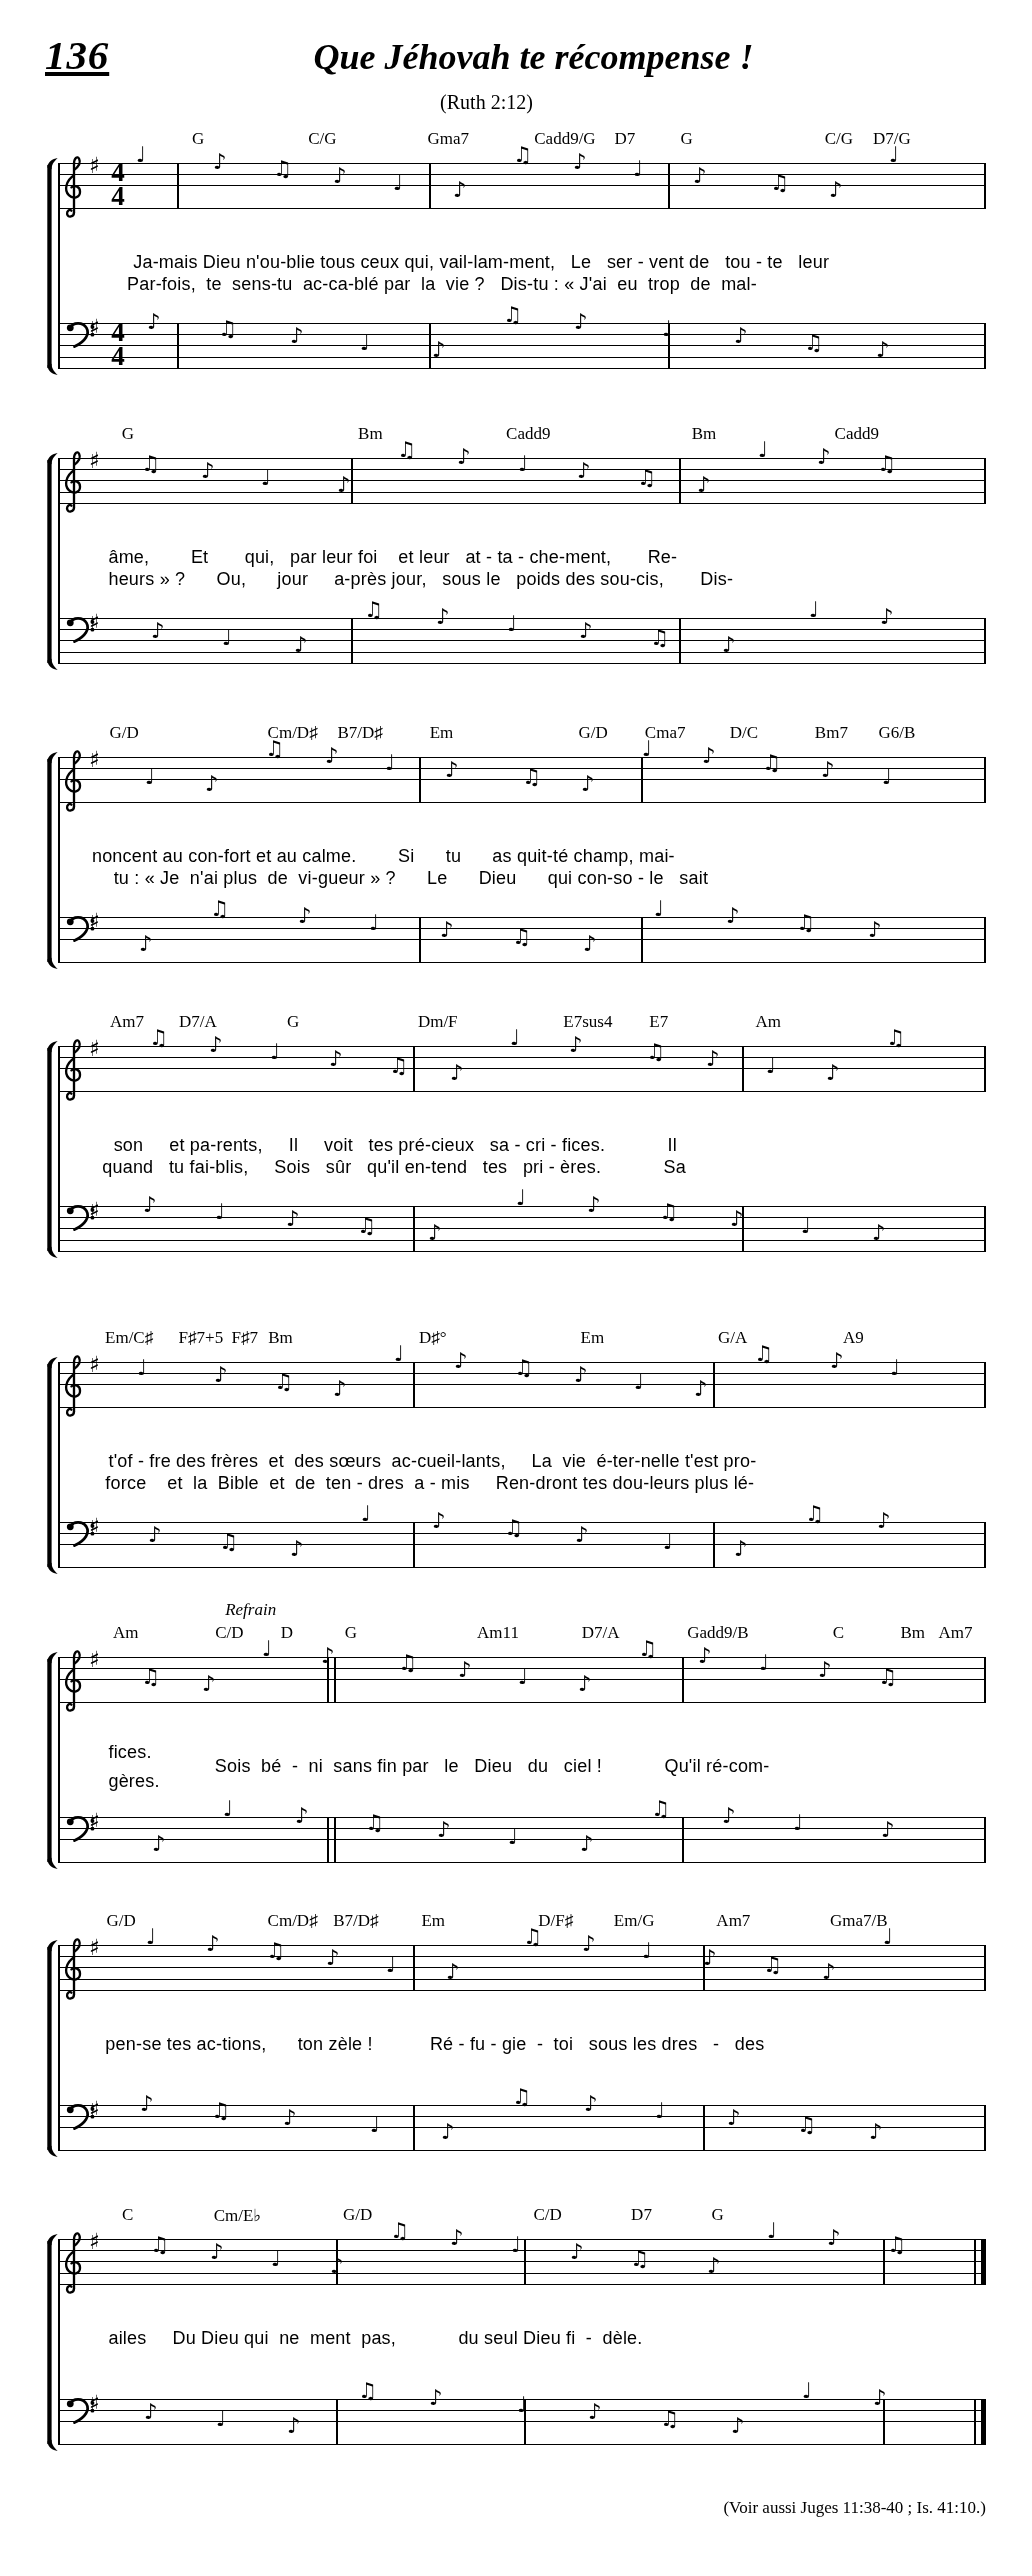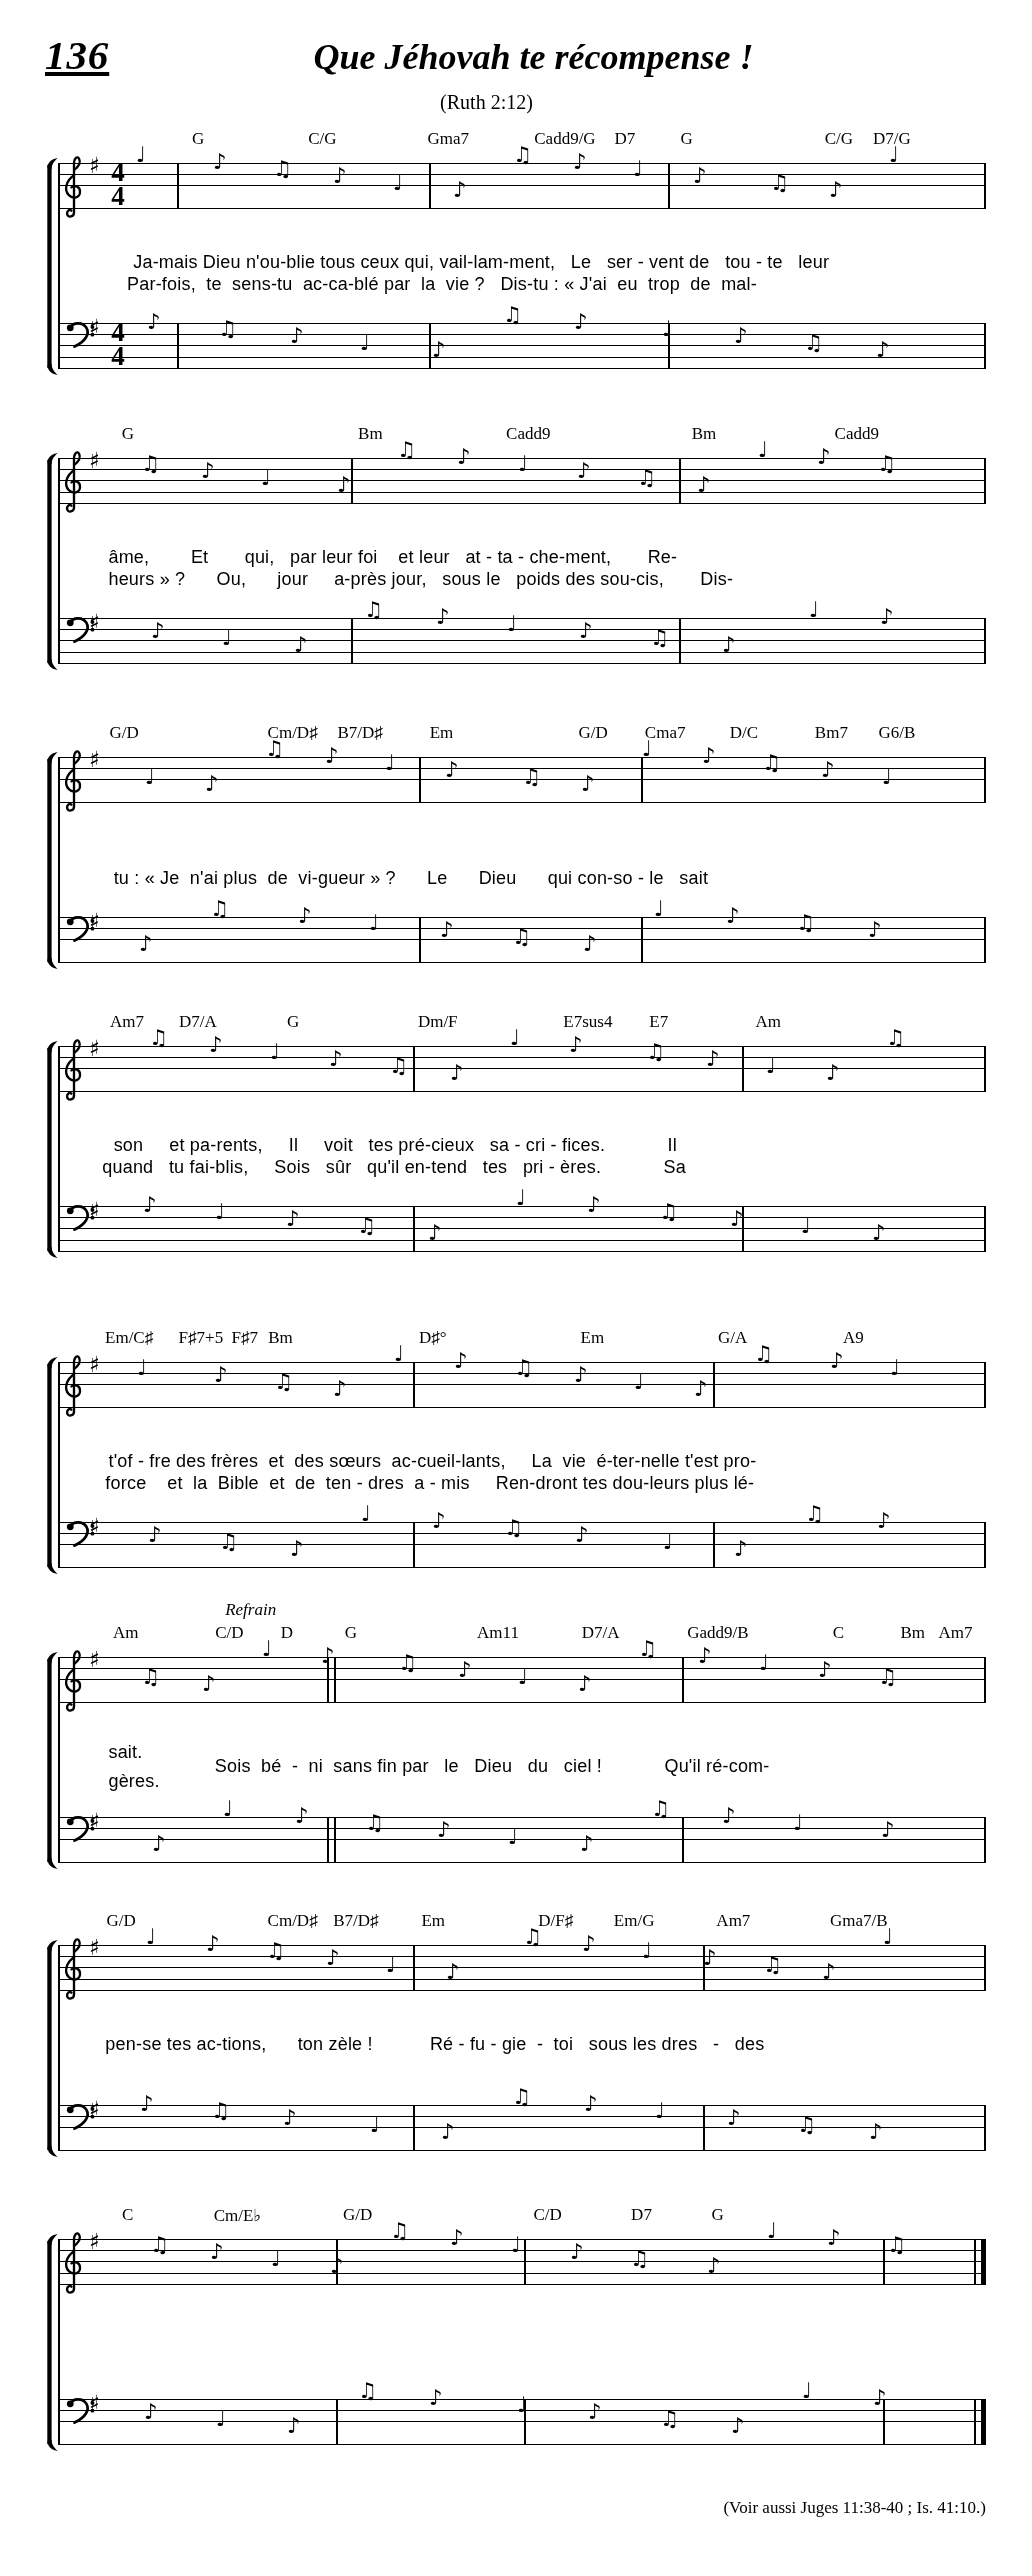--- a/index.html
+++ b/index.html
@@ -207,20 +207,21 @@
           <span class="note" style="left: 327px; top: -5.2px;">♩</span>
           <span class="note" style="left: 387px; top: 1.7px;">♪</span>
           <span class="note" style="left: 464px; top: 8.6px;">♫</span>
           <span class="note" style="left: 523px; top: 15.5px;">♪</span>
           <span class="note" style="left: 584px; top: -19px;">♩</span>
           <span class="note" style="left: 644px; top: -12px;">♪</span>
           <span class="note" style="left: 704px; top: -5.2px;">♫</span>
           <span class="note" style="left: 763px; top: 1.7px;">♪</span>
           <span class="note" style="left: 824px; top: 8.6px;">♩</span>
         </div>
+        <div class="lyrics-line" style="left: 8.9%; top: 123px;">noncent au con-fort et au calme.        Si      tu      as quit-té champ, mai-</div>
         <div class="lyrics-line" style="left: 11%; top: 145px;">tu : « Je  n'ai plus  de  vi-gueur » ?      Le      Dieu      qui con-so - le   sait</div>
         <div class="staff bass">
           <svg width="31" height="29" viewBox="0 0 36 34" style="position:absolute;left:6.9px;top:-1.7px;overflow:visible">
             <path d="M6 8 C9 1 21 1 25 8 C29 15 24 24 11 30" fill="none" stroke="#000" stroke-width="3.2" stroke-linecap="round"></path>
             <circle cx="6" cy="8" r="4" fill="#000"></circle>
             <circle cx="32" cy="7" r="2.3" fill="#000"></circle>
             <circle cx="32" cy="16" r="2.3" fill="#000"></circle>
           </svg>
           <span class="keysig" style="left: 31px; top: -6.9px;">♯</span>
           <div class="barline" style="left: 361px;"></div>
@@ -416,21 +417,21 @@
           <span class="note" style="left: 340px; top: -5.2px;">♫</span>
           <span class="note" style="left: 400px; top: 1.7px;">♪</span>
           <span class="note" style="left: 460px; top: 8.6px;">♩</span>
           <span class="note" style="left: 520px; top: 15.5px;">♪</span>
           <span class="note" style="left: 580px; top: -19px;">♫</span>
           <span class="note" style="left: 640px; top: -12px;">♪</span>
           <span class="note" style="left: 701px; top: -5.2px;">♩</span>
           <span class="note" style="left: 760px; top: 1.7px;">♪</span>
           <span class="note" style="left: 820px; top: 8.6px;">♫</span>
         </div>
-        <div class="lyrics-line" style="left: 10.5%; top: 119px;">sait.</div>
+        <div class="lyrics-line" style="left: 10.5%; top: 119px;">fices.</div>
         <div class="lyrics-line" style="left: 20.8%; top: 133px;">Sois  bé  -  ni  sans fin par   le   Dieu   du   ciel !            Qu'il ré-com-</div>
         <div class="lyrics-line" style="left: 10.5%; top: 148px;">gères.</div>
         <div class="staff bass">
           <svg width="31" height="29" viewBox="0 0 36 34" style="position:absolute;left:6.9px;top:-1.7px;overflow:visible">
             <path d="M6 8 C9 1 21 1 25 8 C29 15 24 24 11 30" fill="none" stroke="#000" stroke-width="3.2" stroke-linecap="round"></path>
             <circle cx="6" cy="8" r="4" fill="#000"></circle>
             <circle cx="32" cy="7" r="2.3" fill="#000"></circle>
             <circle cx="32" cy="16" r="2.3" fill="#000"></circle>
           </svg>
           <span class="keysig" style="left: 31px; top: -6.9px;">♯</span>
@@ -555,20 +556,21 @@
           <span class="note" style="left: 332px; top: -19px;">♫</span>
           <span class="note" style="left: 392px; top: -12px;">♪</span>
           <span class="note" style="left: 453px; top: -5.2px;">♩</span>
           <span class="note" style="left: 512px; top: 1.7px;">♪</span>
           <span class="note" style="left: 572px; top: 8.6px;">♫</span>
           <span class="note" style="left: 649px; top: 15.5px;">♪</span>
           <span class="note" style="left: 709px; top: -19px;">♩</span>
           <span class="note" style="left: 769px; top: -12px;">♪</span>
           <span class="note" style="left: 829px; top: -5.2px;">♫</span>
         </div>
+        <div class="lyrics-line" style="left: 10.5%; top: 123px;">ailes     Du Dieu qui  ne  ment  pas,            du seul Dieu fi  -  dèle.</div>
         <div class="staff bass">
           <svg width="31" height="29" viewBox="0 0 36 34" style="position:absolute;left:6.9px;top:-1.7px;overflow:visible">
             <path d="M6 8 C9 1 21 1 25 8 C29 15 24 24 11 30" fill="none" stroke="#000" stroke-width="3.2" stroke-linecap="round"></path>
             <circle cx="6" cy="8" r="4" fill="#000"></circle>
             <circle cx="32" cy="7" r="2.3" fill="#000"></circle>
             <circle cx="32" cy="16" r="2.3" fill="#000"></circle>
           </svg>
           <span class="keysig" style="left: 31px; top: -6.9px;">♯</span>
           <div class="barline" style="left: 278px;"></div>
           <div class="barline" style="left: 466px;"></div>

